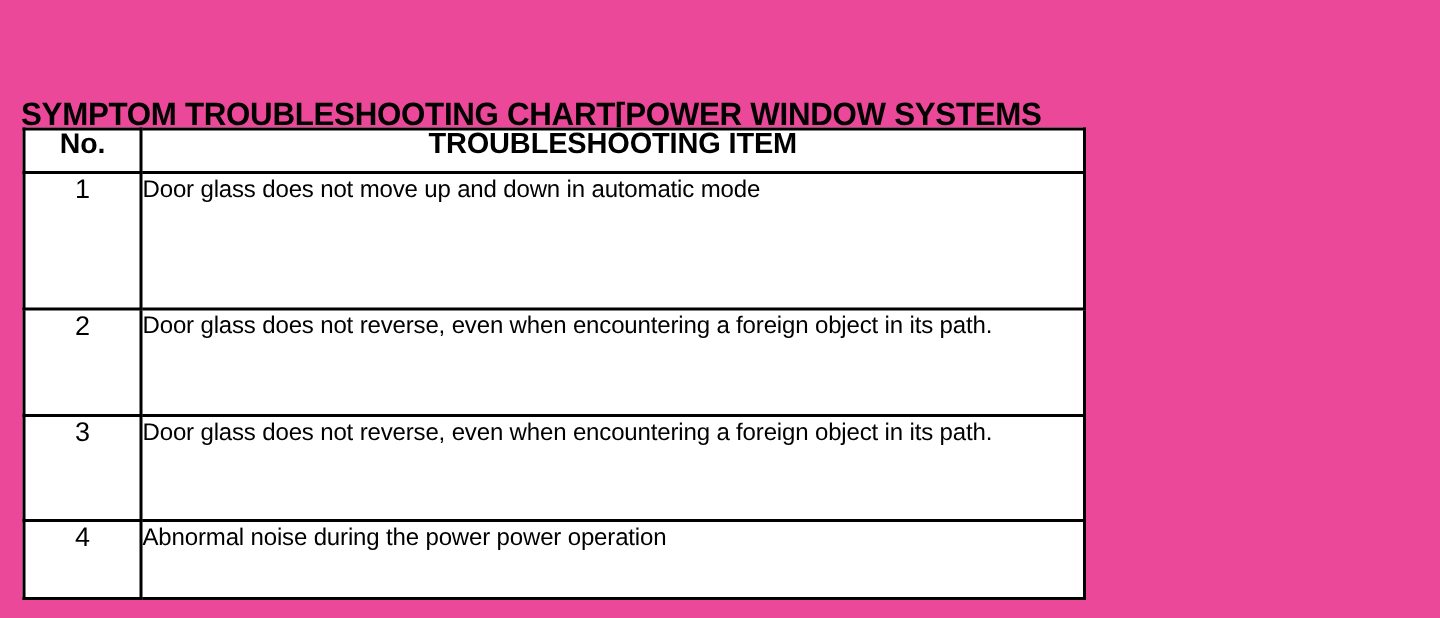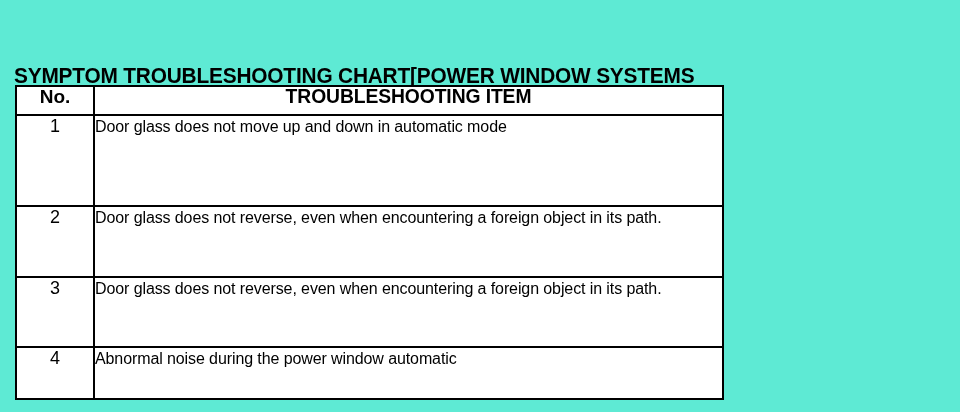--- a/index.html
+++ b/index.html
@@ -14,21 +14,21 @@
     overflow: hidden;
     font-family: "Liberation Sans", "DejaVu Sans", sans-serif;
     color: #000000;
     -webkit-font-smoothing: none;
   }
 
   .page {
     position: relative;
     width: 960px;
     height: 412px;
-    background: #5eead4;
+    background: #ec4899;
   }
 
   
   .doc-title {
     position: absolute;
     left: 14px;
     top: 4px;
     width: 934px;
     font-weight: bold;
     font-size: 21.5px;
@@ -139,19 +139,19 @@
       </tr>
       <tr class="row-3">
         <td class="cell-no">3</td>
         <td class="cell-item">
           <span class="item-text">Door glass does not reverse, even when encountering a foreign object in its path.</span>
         </td>
       </tr>
       <tr class="row-4">
         <td class="cell-no">4</td>
         <td class="cell-item">
-          <span class="item-text">Abnormal noise during the power window automatic</span>
+          <span class="item-text">Abnormal noise during the power power operation</span>
         </td>
       </tr>
     </tbody>
   </table>
 
 </div>
 
 </body></html>

